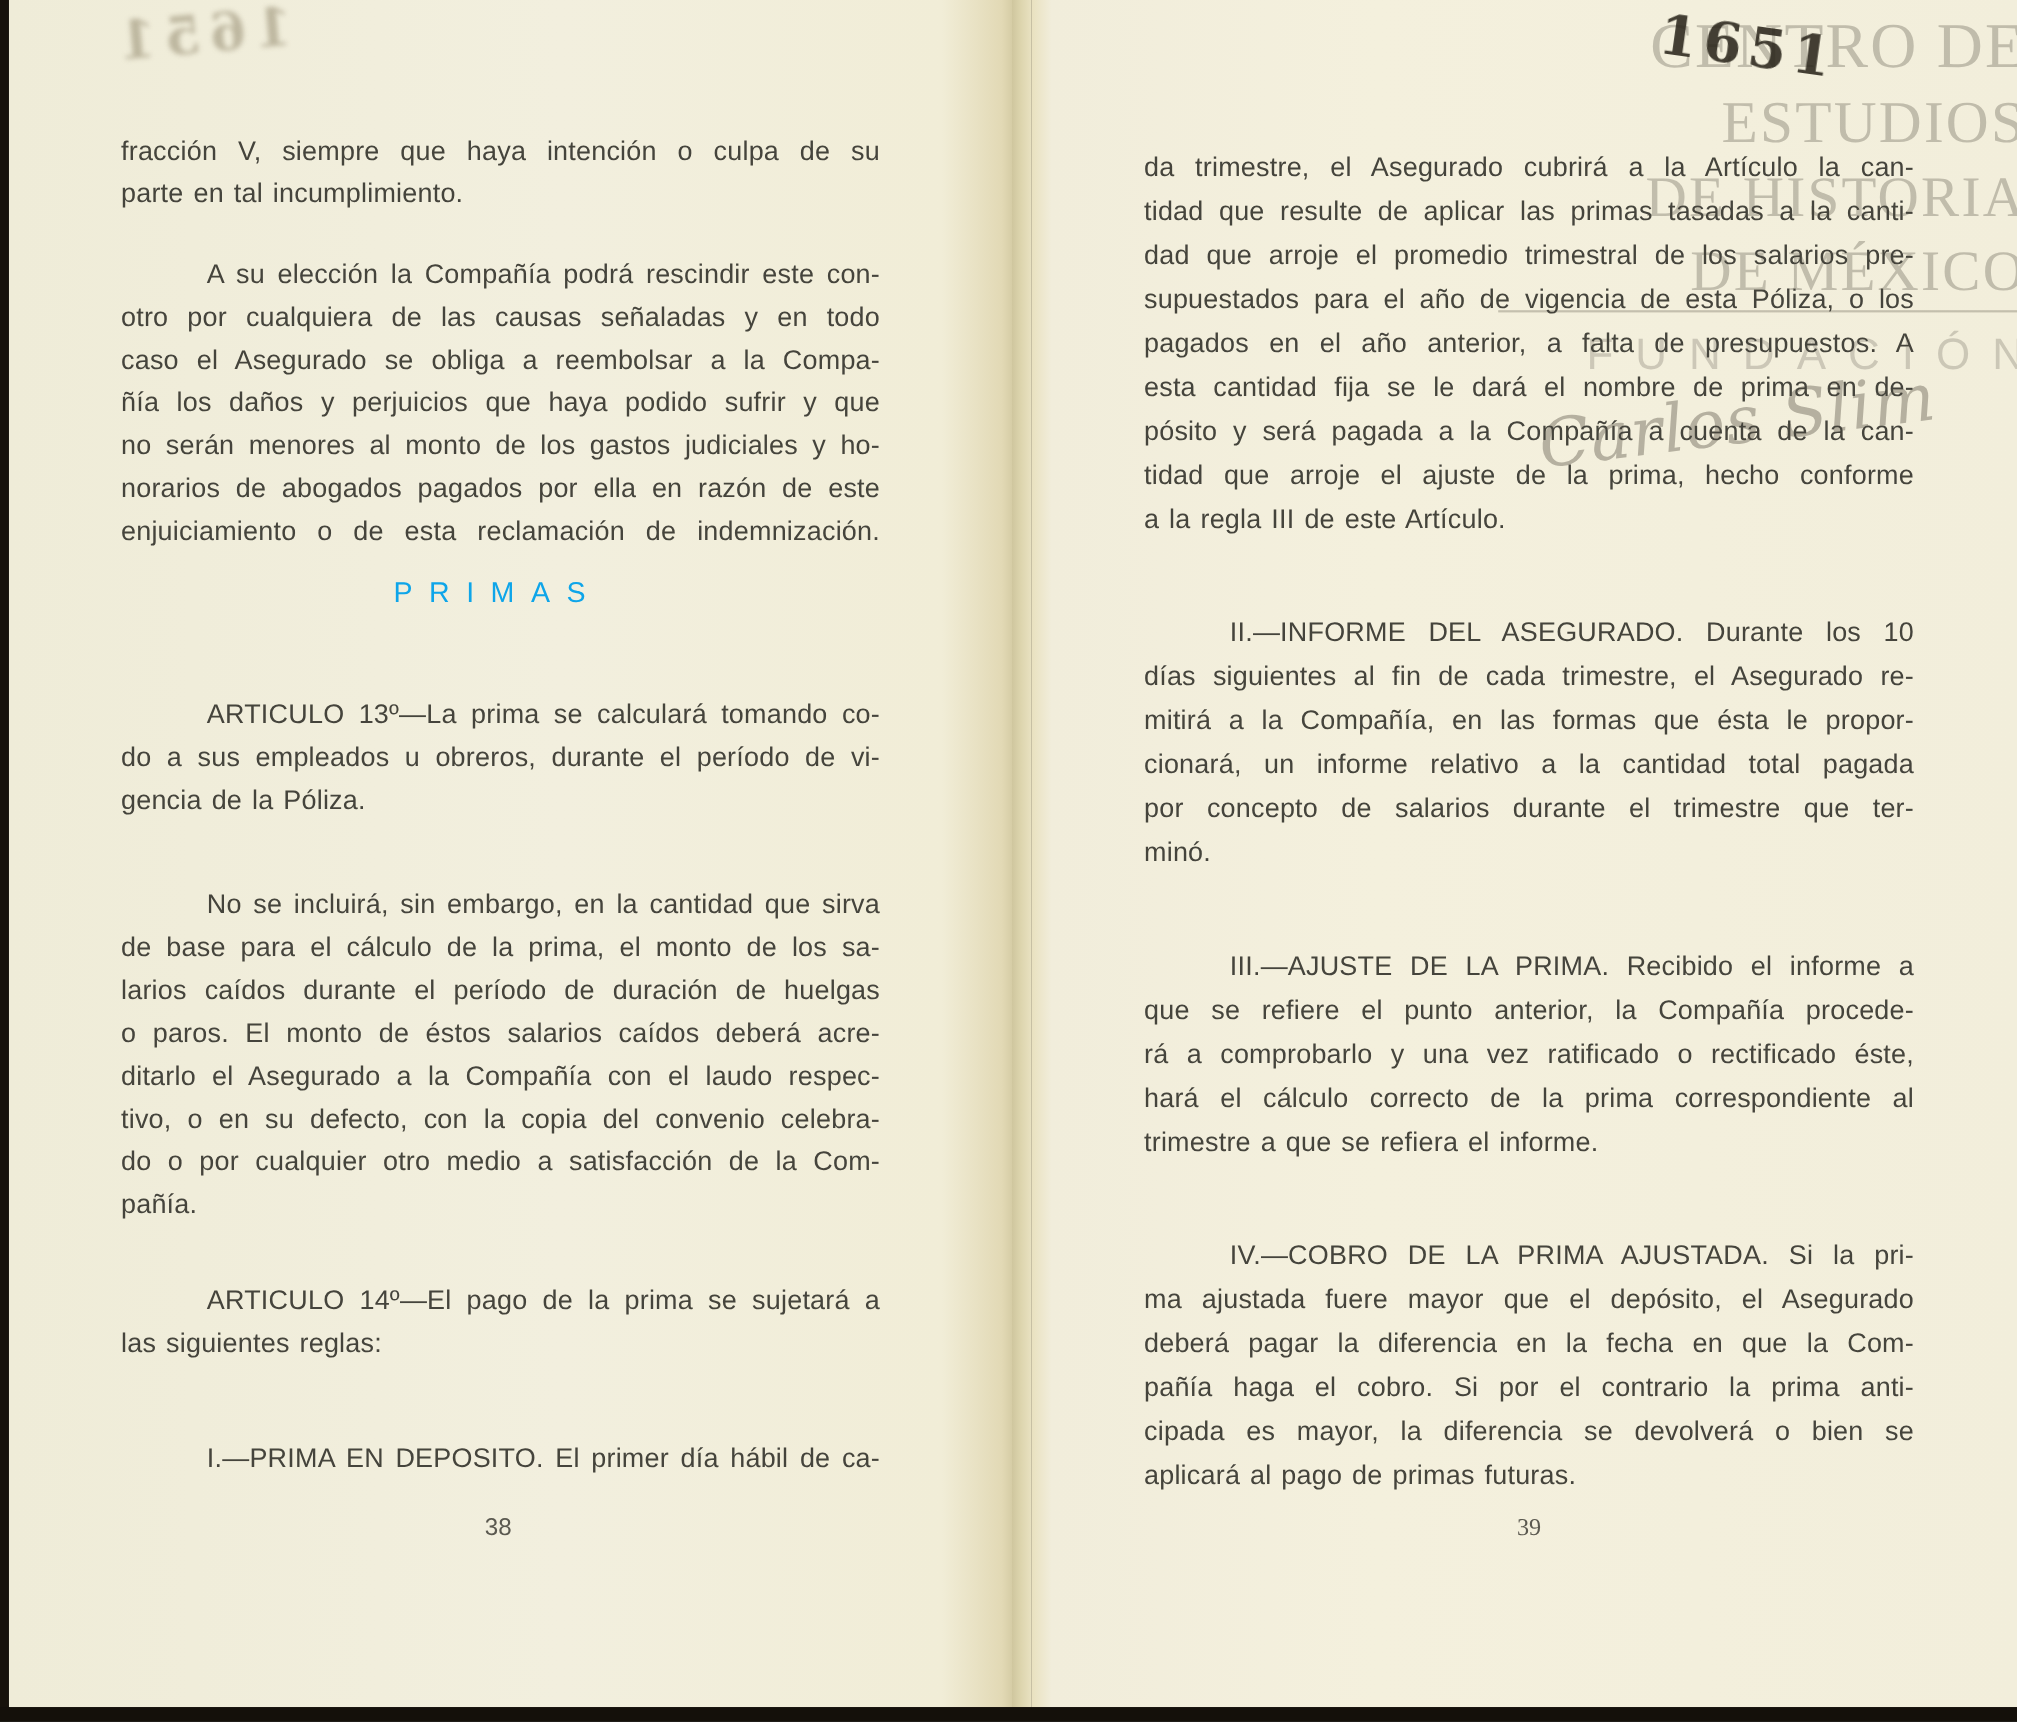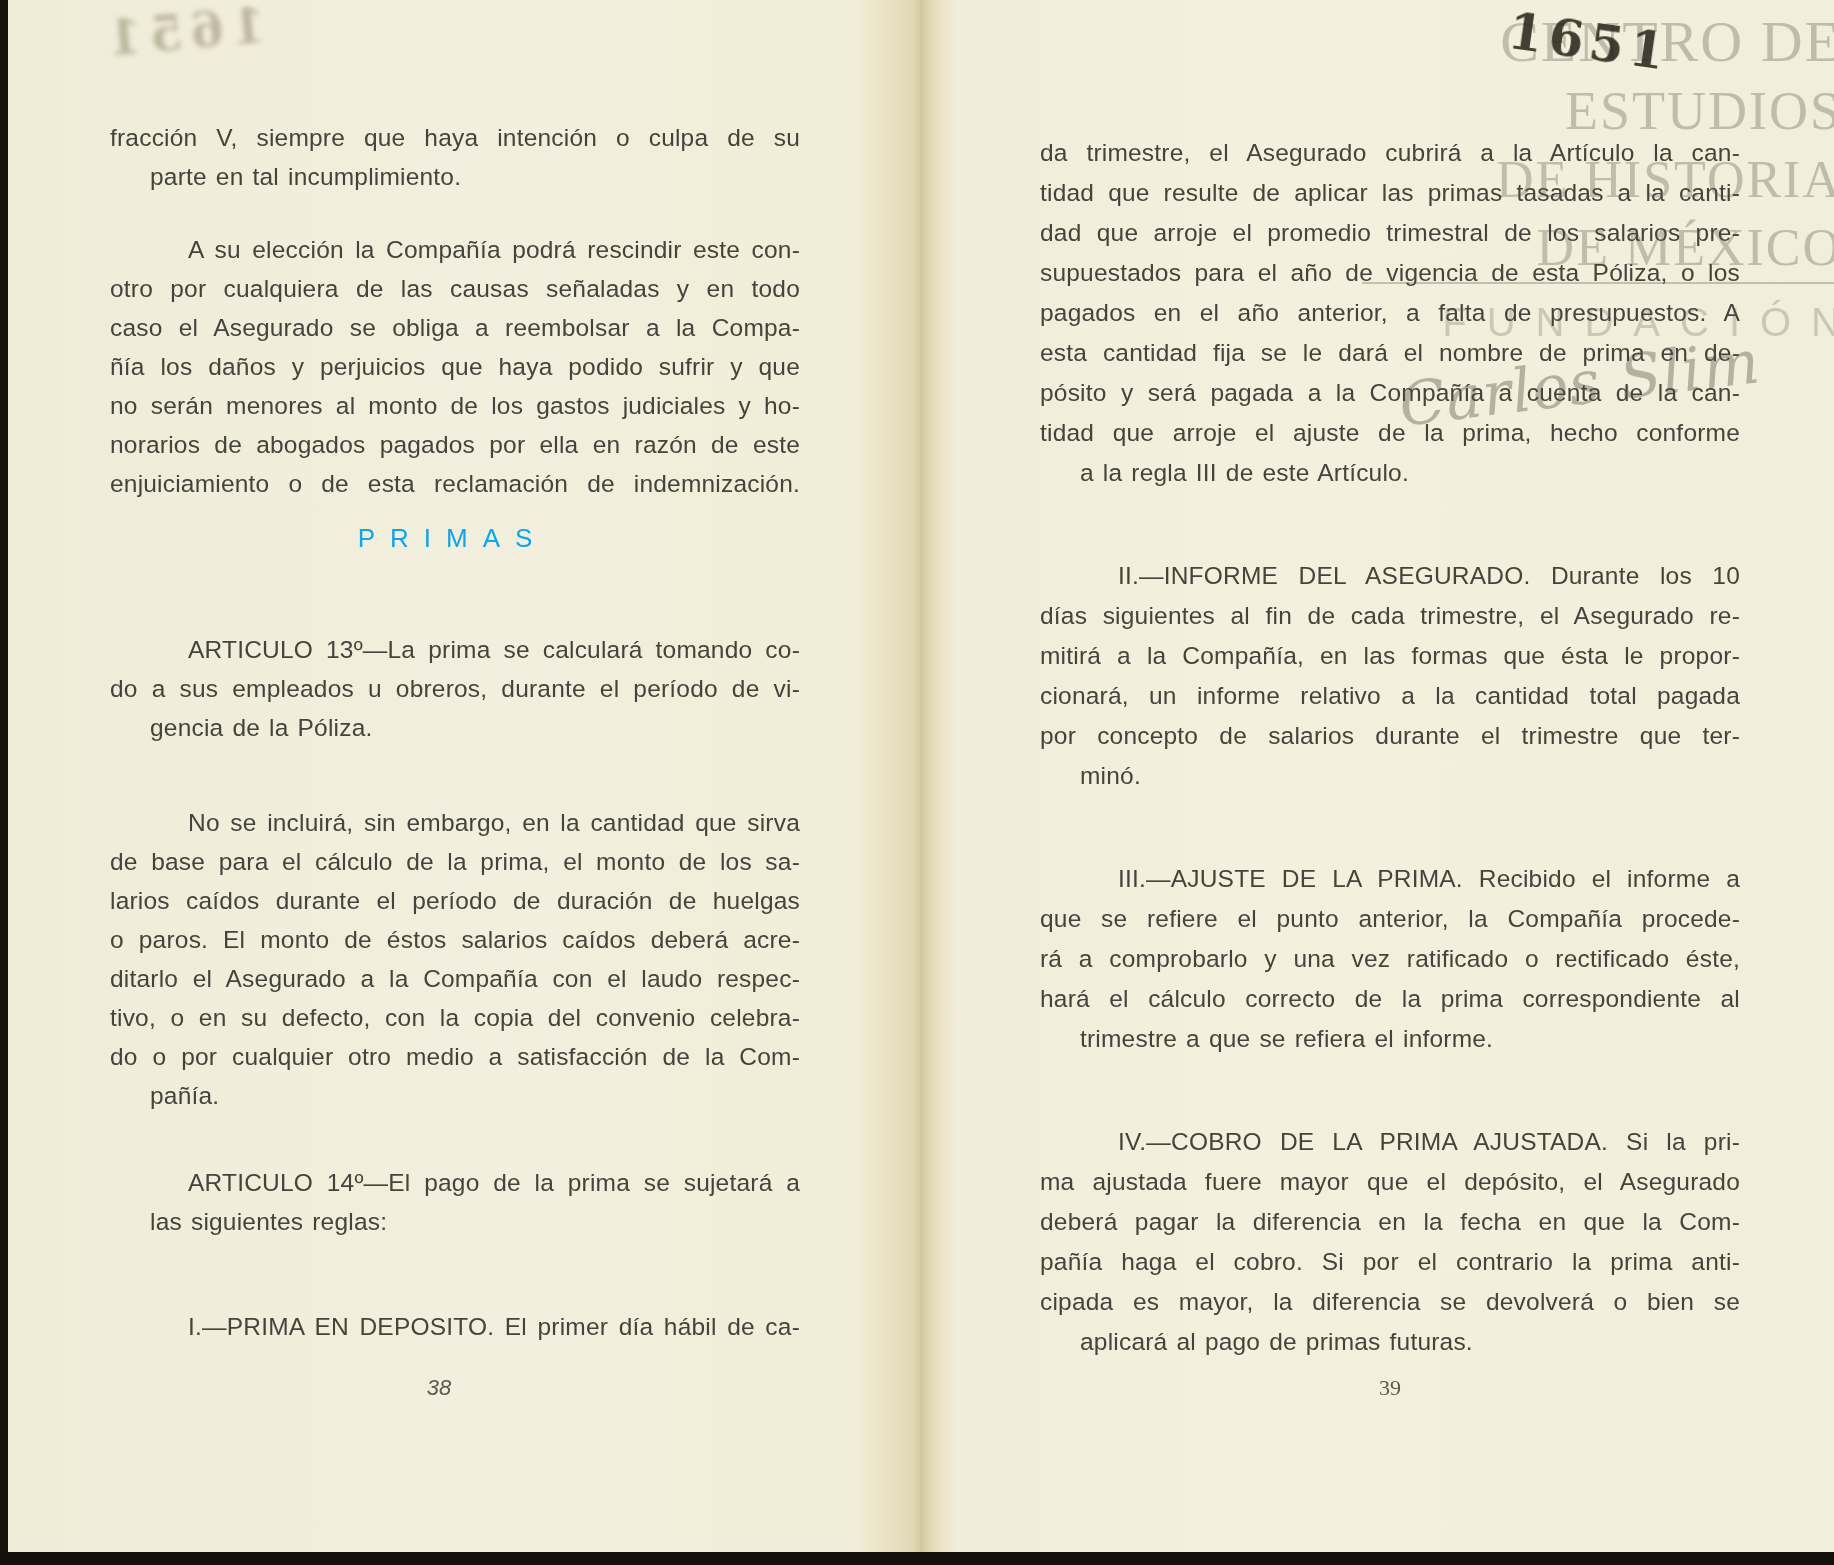--- a/index.html
+++ b/index.html
@@ -26,30 +26,30 @@
   
   .para{position:absolute;}
   .col-left .para{left:110px;width:690px;}
   .col-right .para{left:1040px;width:700px;}
   .line{
     font-size:24.5px;line-height:39px;height:39px;color:#45443c;
     letter-spacing:.2px;word-spacing:2px;
     text-align:justify;text-align-last:justify;white-space:normal;overflow:visible;
   }
   .col-right .line{line-height:40px;height:40px;}
-  .line.short{text-align:center;text-align-last:left;margin-left:40px;}
+  .line.short{text-align:center;text-align-last:left;}
   .line.indent{text-indent:78px;}
   .section-heading{
     position:absolute;left:100px;width:690px;top:523px;
     font-size:26px;color:#0ea5e9;letter-spacing:15px;text-align:center;text-indent:15px;
   }
   .page-number{
     position:absolute;top:1375px;font-size:22px;color:#5b5950;text-align:center;
   }
-  #page-number-left{left:94px;width:690px;font-style:italic;}
+  #page-number-left{left:108px;width:690px;}
   #page-number-right{left:1040px;width:700px;font-family:Liberation Serif, serif;}
 
   
   #watermark{position:absolute;left:0;top:0;width:1834px;height:1565px;
     mix-blend-mode:darken;pointer-events:none;border-radius:29px;}
   .wm-serif{
     position:absolute;right:-8px;font-family:"Liberation Serif",serif;
     color:rgba(125,120,106,.42);letter-spacing:2px;white-space:nowrap;
   }
   #wm-line1{top:8px;font-size:58px;}

